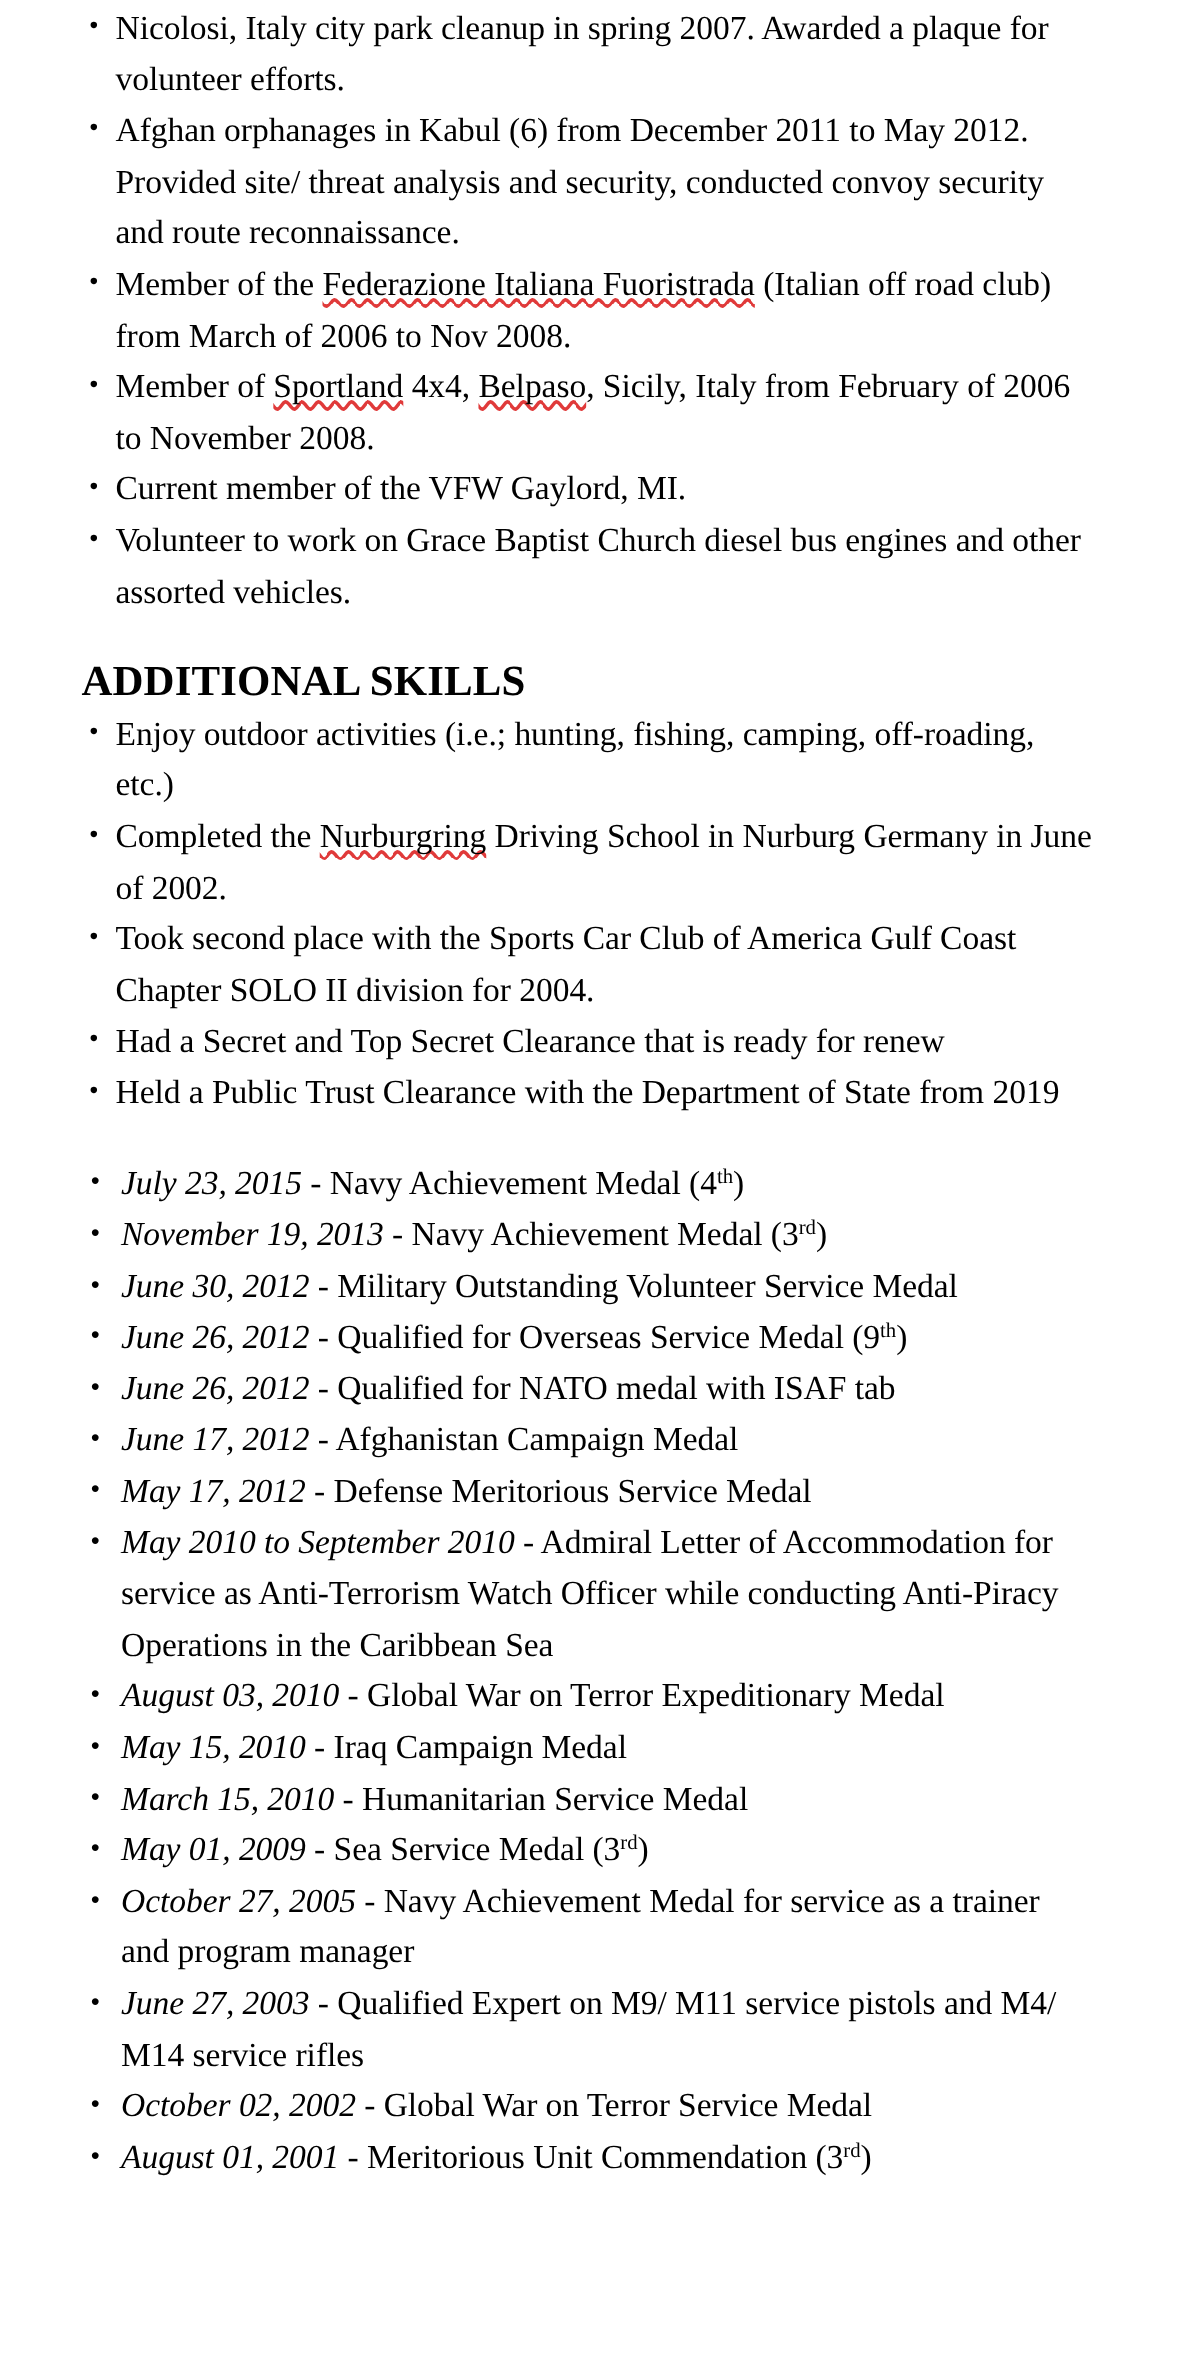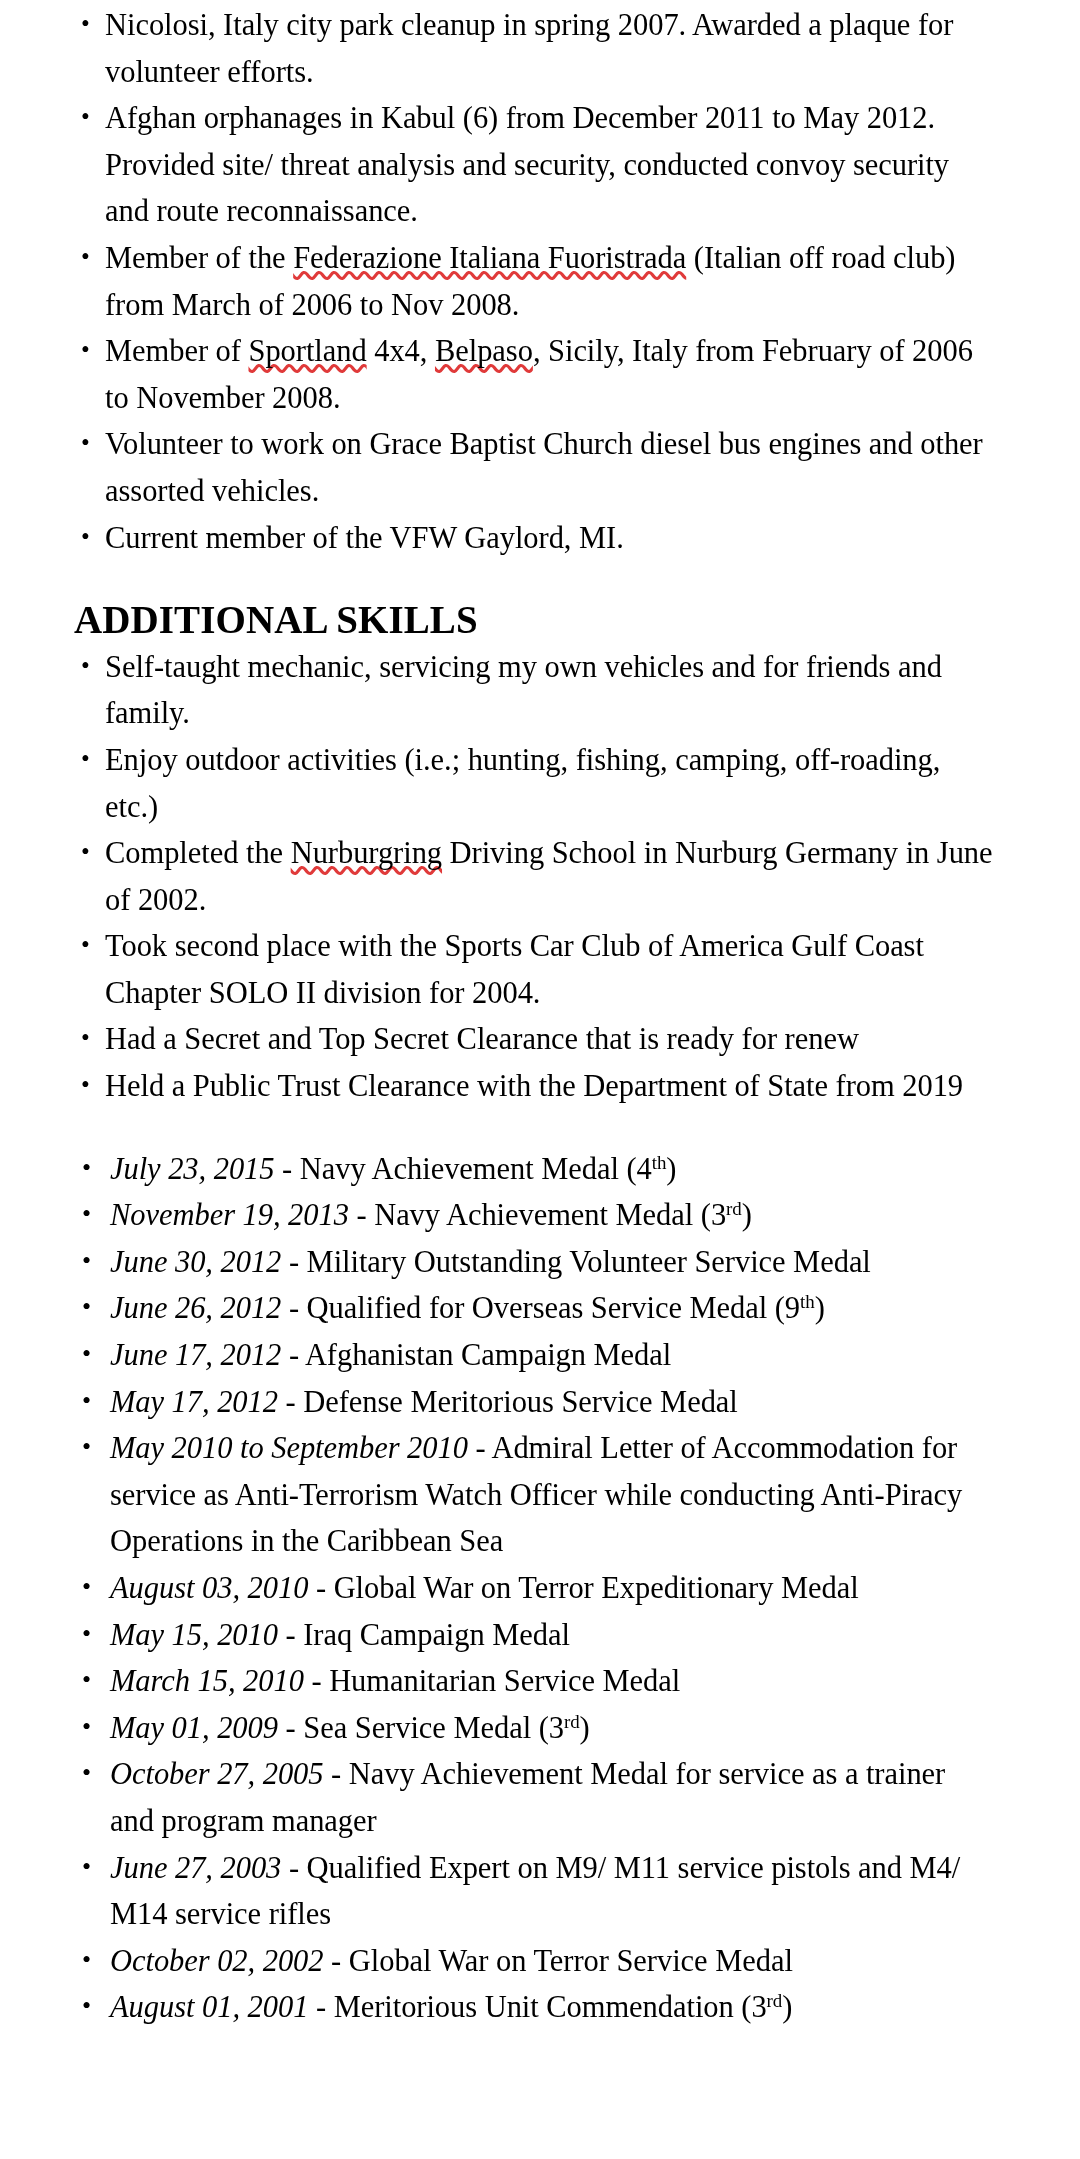--- a/index.html
+++ b/index.html
@@ -88,41 +88,41 @@
 <body>
 
 <div id="page">
   <div class="doc-body">
 
     <ul class="bullets" id="volunteer-list">
         <li><span>Nicolosi, Italy city park cleanup in spring 2007. Awarded a plaque for volunteer efforts.</span></li>
         <li><span>Afghan orphanages in Kabul (6) from December 2011 to May 2012.  Provided site/ threat analysis and security, conducted convoy security and route reconnaissance.</span></li>
         <li><span>Member of the </span><span class="sp">Federazione Italiana Fuoristrada</span><span> (Italian off road club) from March of 2006 to Nov 2008.</span></li>
         <li><span>Member of </span><span class="sp">Sportland</span><span> 4x4, </span><span class="sp">Belpaso</span><span>, Sicily, Italy from February of 2006 to November 2008.</span></li>
+        <li><span>Current member of the VFW Gaylord, MI.</span></li>
         <li><span>Volunteer to work on Grace Baptist Church diesel bus engines and other assorted vehicles.</span></li>
-        <li><span>Current member of the VFW Gaylord, MI.</span></li>
       </ul>
 
     <div class="gap-before-head"></div>
     <h2 class="section-head">ADDITIONAL SKILLS</h2>
     <ul class="bullets" id="skills-list">
-        <li><span>Self-taught mechanic, servicing my own vehicles and for friends and family.</span></li>
         <li><span>Enjoy outdoor activities (i.e.; hunting, fishing, camping, off-roading, etc.)</span></li>
         <li><span>Completed the </span><span class="sp">Nurburgring</span><span> Driving School in Nurburg Germany in June of 2002.</span></li>
         <li><span>Took second place with the Sports Car Club of America Gulf Coast Chapter SOLO II division for 2004.</span></li>
         <li><span>Had a Secret and Top Secret Clearance that is ready for renew</span></li>
         <li><span>Held a Public Trust Clearance with the Department of State from 2019</span></li>
       </ul>
 
     <div class="gap-before-head"></div>
     <ul class="bullets honors" id="honors-list">
         <li><span class="date">July 23, 2015</span><span> - </span><span>Navy Achievement Medal (4</span><sup>th</sup><span>)</span></li>
         <li><span class="date">November 19, 2013</span><span> - </span><span>Navy Achievement Medal (3</span><sup>rd</sup><span>)</span></li>
         <li><span class="date">June 30, 2012</span><span> - </span><span>Military Outstanding Volunteer Service Medal</span></li>
         <li><span class="date">June 26, 2012</span><span> - </span><span>Qualified for Overseas Service Medal (9</span><sup>th</sup><span>)</span></li>
+        <li><span class="date">June 26, 2012</span><span> - </span><span>Qualified for NATO medal with ISAF tab</span></li>
         <li><span class="date">June 17, 2012</span><span> - </span><span>Afghanistan Campaign Medal</span></li>
         <li><span class="date">May 17, 2012</span><span> - </span><span>Defense Meritorious Service Medal</span></li>
         <li><span class="date">May 2010 to September 2010</span><span> - </span><span>Admiral Letter of Accommodation for service as Anti-Terrorism Watch Officer while conducting Anti-Piracy Operations in the Caribbean Sea</span></li>
         <li><span class="date">August 03, 2010</span><span> - </span><span>Global War on Terror Expeditionary Medal</span></li>
         <li><span class="date">May 15, 2010</span><span> - </span><span>Iraq Campaign Medal</span></li>
         <li><span class="date">March 15, 2010</span><span> - </span><span>Humanitarian Service Medal</span></li>
         <li><span class="date">May 01, 2009</span><span> - </span><span>Sea Service Medal (3</span><sup>rd</sup><span>)</span></li>
         <li><span class="date">October 27, 2005</span><span> - </span><span>Navy Achievement Medal for service as a trainer and program manager</span></li>
         <li><span class="date">June 27, 2003</span><span> - </span><span>Qualified Expert on M9/ M11 service pistols and M4/ M14 service rifles</span></li>
         <li><span class="date">October 02, 2002</span><span> - </span><span>Global War on Terror Service Medal</span></li>

